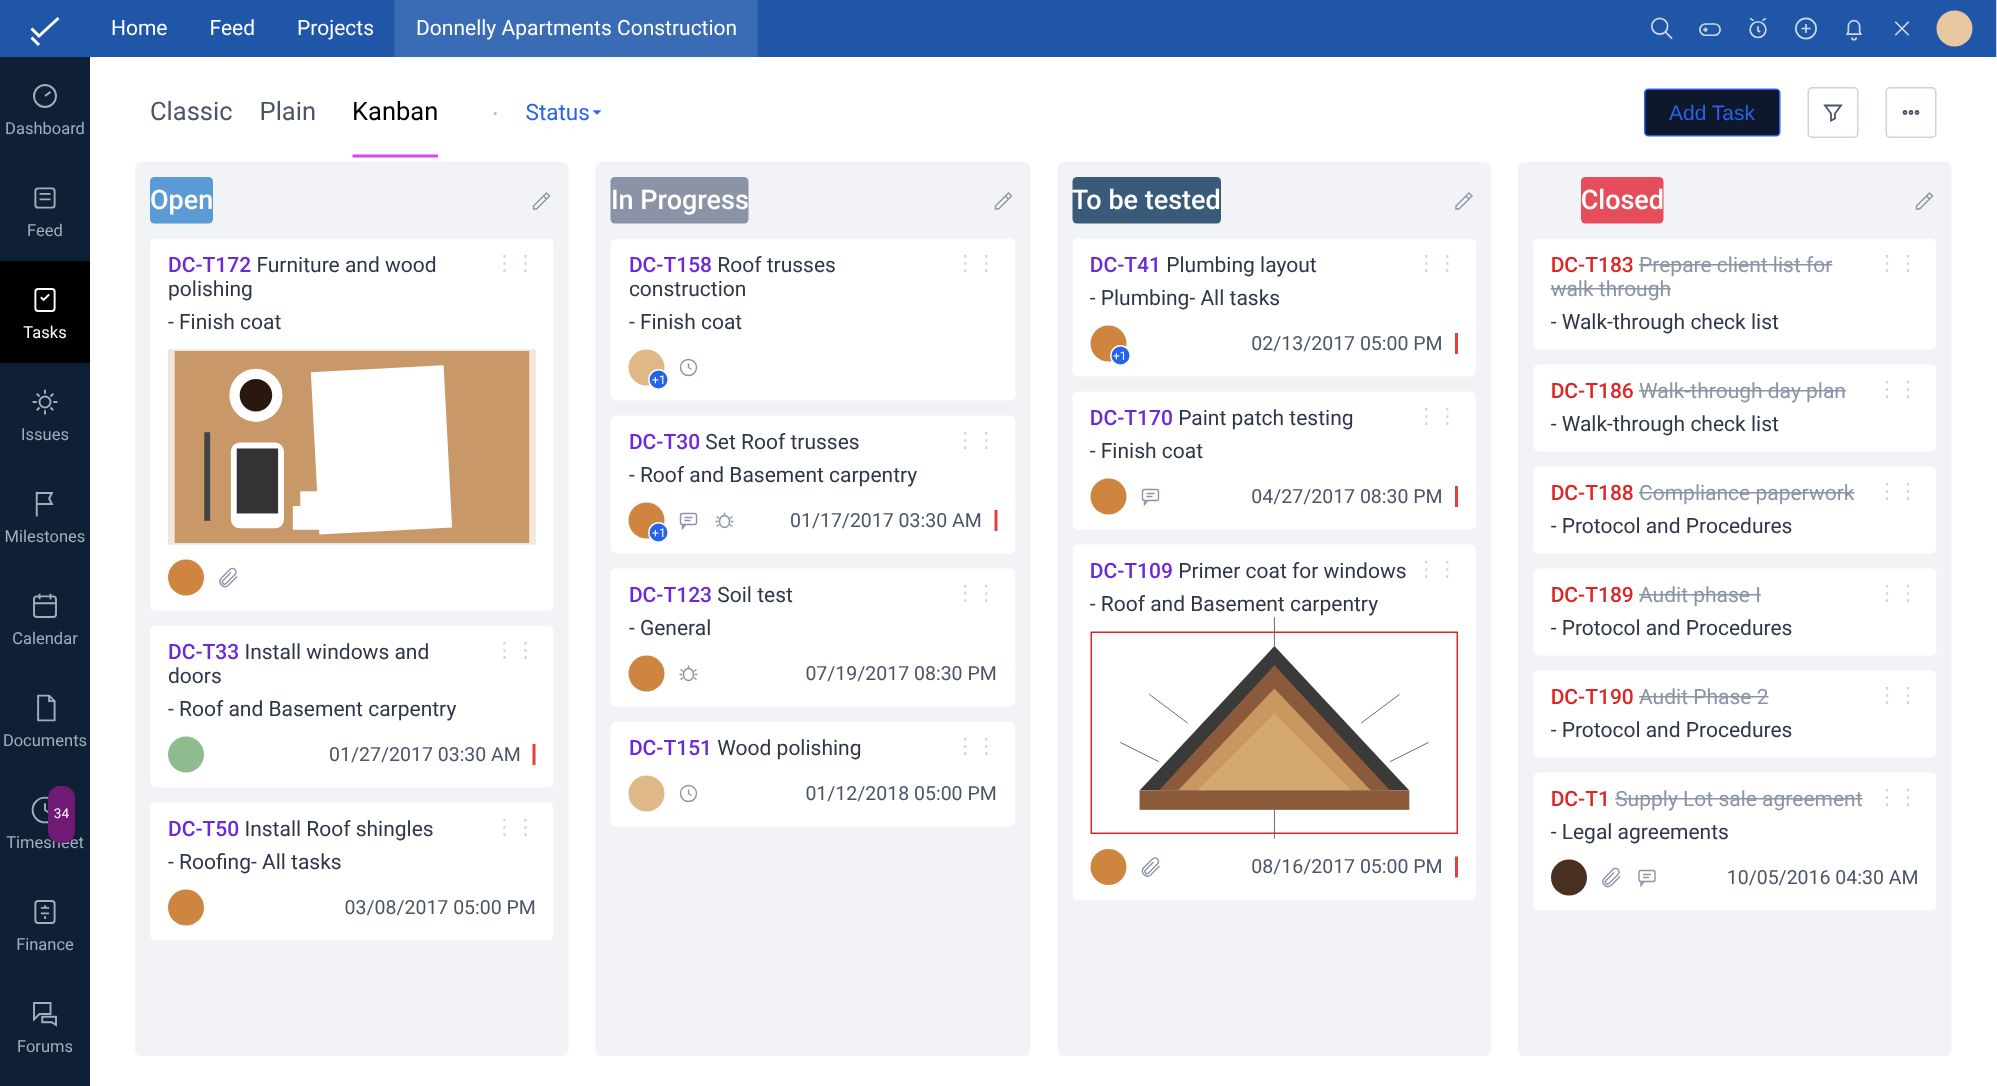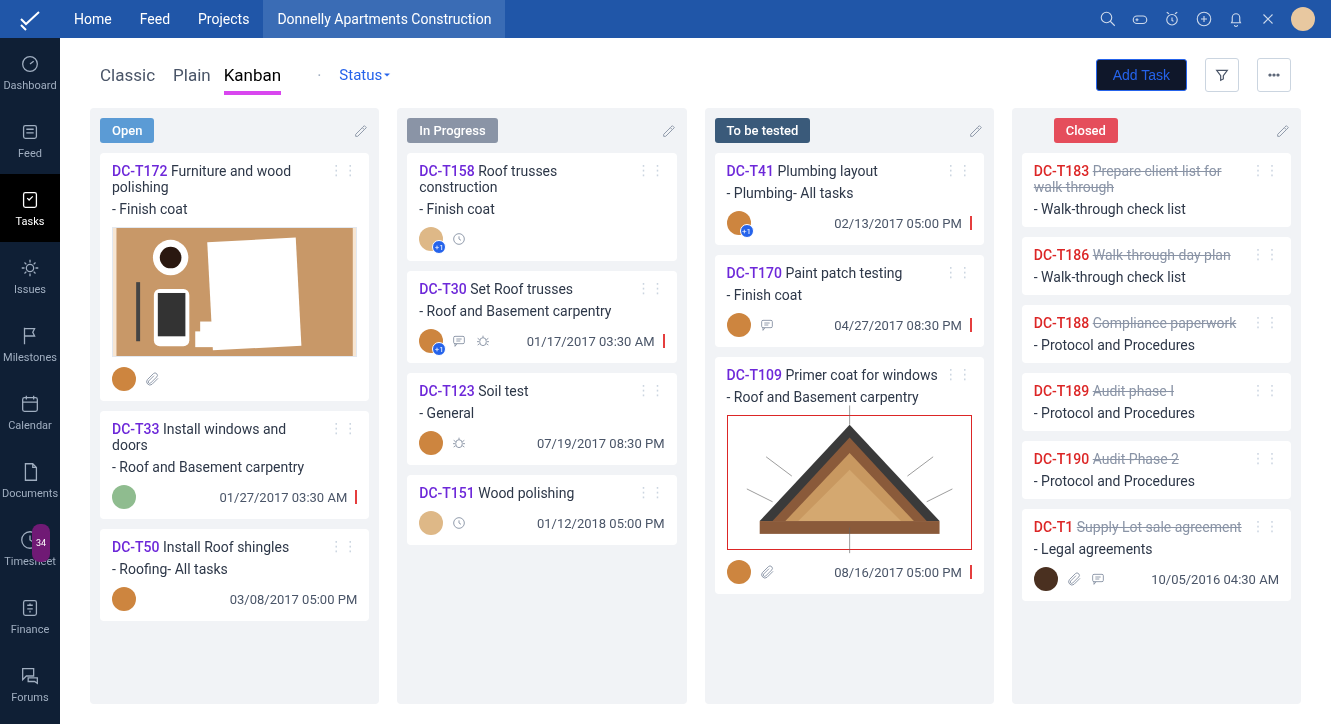--- a/index.html
+++ b/index.html
@@ -17,32 +17,32 @@
 .layout { display: flex; height: calc(724px - 38px); }
 .sidebar { width: 60px; background: #0f1f35; display: flex; flex-direction: column; }
 .sidebar .item { height: 68px; display: flex; flex-direction: column; align-items: center; justify-content: center; color: #a0aec0; font-size: 11px; gap: 4px; cursor: pointer; position: relative; }
 .sidebar .item.active { background: #000; color: #fff; }
 .sidebar .item svg { width: 22px; height: 22px; stroke: currentColor; fill: none; stroke-width: 1.4; }
 .sidebar .badge { position: absolute; top: 10px; right: 10px; background: #701a75; color: #fff; font-size: 9px; padding: 14px 4px; border-radius: 8px; }
 
 .main { flex: 1; background: #fff; display: flex; flex-direction: column; overflow: hidden; }
 .toolbar { padding: 20px 40px 16px; display: flex; align-items: center; gap: 18px; border-bottom: none; }
 .toolbar .view-tab { font-size: 17px; color: #4a5568; cursor: pointer; }
-.toolbar .view-tab.active { color: #000; border-bottom: 4px solid #d946ef; padding-bottom: 6px; }
+.toolbar .view-tab.active { color: #000; border-bottom: 2px solid #d946ef; padding-bottom: 18px; }
 .toolbar .sep { color: #a0aec0; }
 .toolbar .status-dd { color: #2563eb; font-size: 15px; display: flex; align-items: center; gap: 0; cursor: pointer; }
 .toolbar .spacer { flex: 1; }
 .toolbar .add-btn { border: 1px solid #2563eb; color: #2563eb; padding: 7px 16px; border-radius: 3px; font-size: 14px; background: #0f172a; cursor: pointer; }
 .toolbar .icon-btn { border: 1px solid #cbd5e0; width: 34px; height: 34px; border-radius: 3px; display: flex; align-items: center; justify-content: center; cursor: pointer; }
 .toolbar .icon-btn svg { width: 16px; height: 16px; stroke: #4a5568; fill: none; stroke-width: 1.8; }
 
 .board { flex: 1; display: flex; gap: 18px; padding: 0 30px 20px; overflow: hidden; }
 .column { flex: 1; background: #f1f3f6; border-radius: 4px; padding: 10px; display: flex; flex-direction: column; overflow: hidden; }
 .col-header { display: flex; align-items: center; justify-content: space-between; margin-bottom: 10px; }
-.col-label { padding: 5px 12px; border-radius: 3px; font-size: 13px; color: #fff; font-weight: 500; text-align: center; }
+.col-label { padding: 5px 0; border-radius: 3px; font-size: 18px; color: #fff; font-weight: 500; text-align: center; }
 .col-label.open { background: #5b9bd5; }
 .col-label.progress { background: #8a94a6; }
 .col-label.tested { background: #3a5a7a; }
 .col-label.closed { background: #e54d5b; margin-left: 32px; }
 .col-header svg { width: 16px; height: 16px; stroke: #8a94a6; fill: none; stroke-width: 1.4; cursor: pointer; }
 .cards { flex: 1; overflow-y: auto; display: flex; flex-direction: column; gap: 10px; }
 .cards::-webkit-scrollbar { width: 0; }
 
 .card { background: #fff; border-radius: 4px; padding: 10px 12px; font-size: 14px; position: relative; }
 .card .row1 { display: flex; align-items: flex-start; gap: 6px; }
@@ -176,21 +176,21 @@
       </div>
       <div class="item">
         <svg viewBox="0 0 24 24">
           <path d="M4 4h12v8H8l-4 4V4zM10 14h10v6l-3-2h-7v-4z"></path>
         </svg>
         <span>Forums</span>
       </div>
     </div>
   <div class="main">
     <div class="toolbar">
-      <span id="views"><span class="view-tab" style="margin-right: 18px;">Classic</span><span class="view-tab" style="margin-right: 13px;">Plain</span><span class="view-tab active" style="margin-right: 18px;">Kanban</span></span>
+      <span id="views"><span class="view-tab" style="margin-right: 18px;">Classic</span><span class="view-tab" style="margin-right: 24px;">Plain</span><span class="view-tab active" style="margin-right: 18px;">Kanban</span></span>
       <span class="sep">·</span>
       <div class="status-dd">
         <span>Status</span>
         <svg width="10" height="10" viewBox="0 0 24 24" stroke="#2563eb" fill="#2563eb">
             <path d="M6 9l6 6 6-6z"></path>
           </svg>
       </div>
       <div class="spacer"></div>
       <button class="add-btn">Add Task</button>
       <div class="icon-btn">

